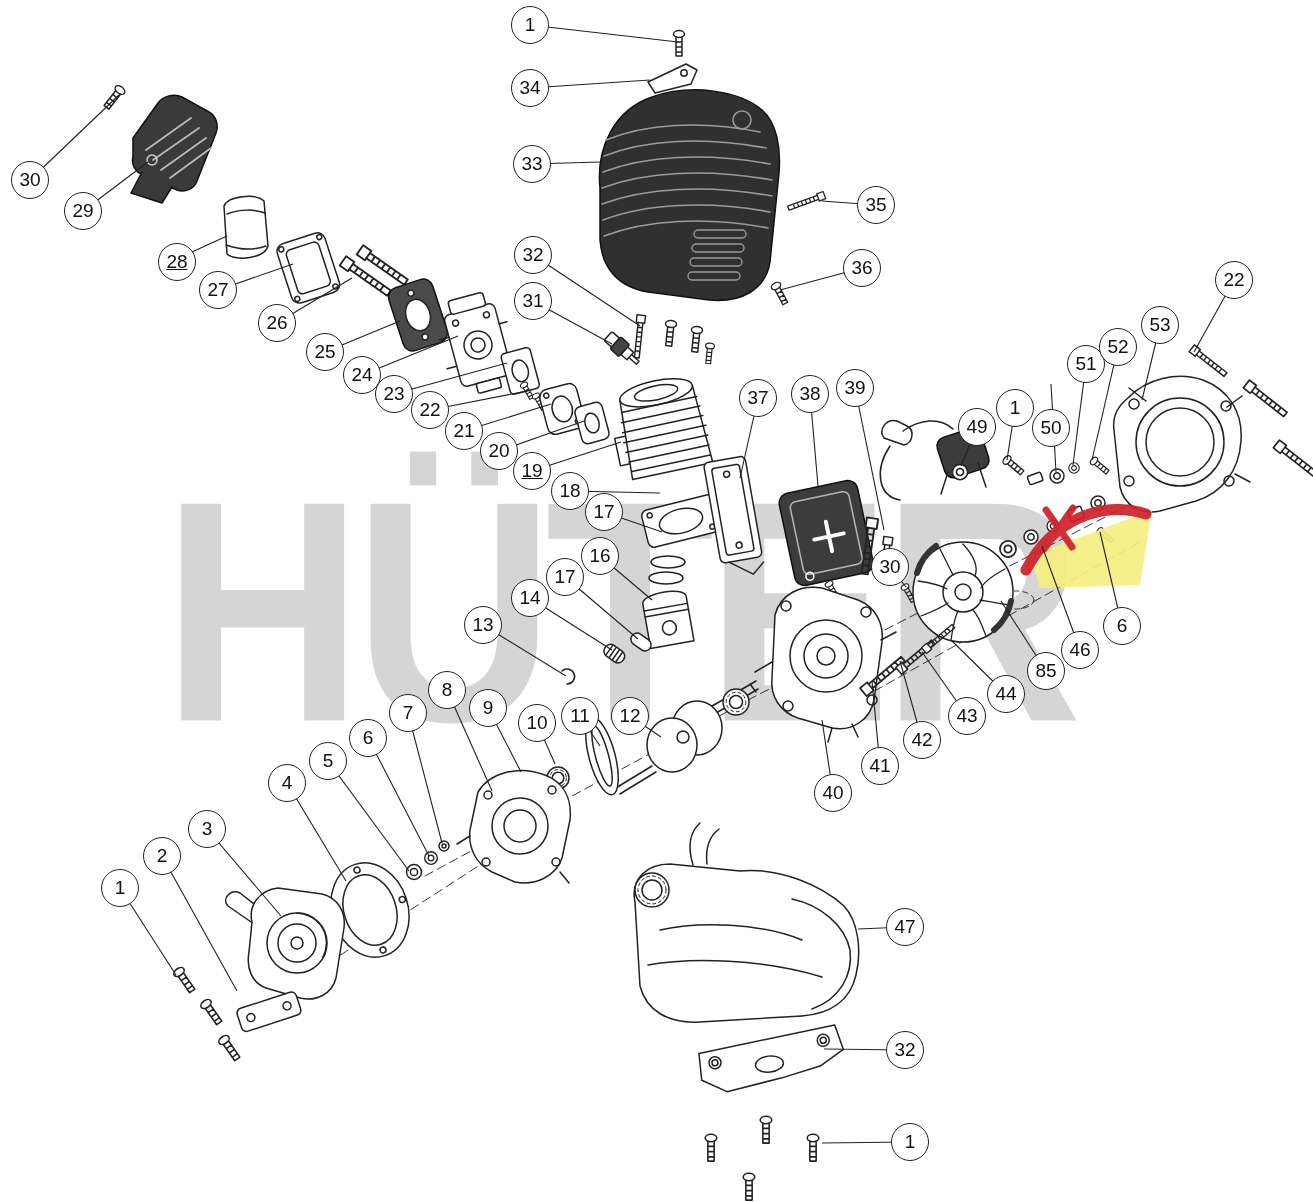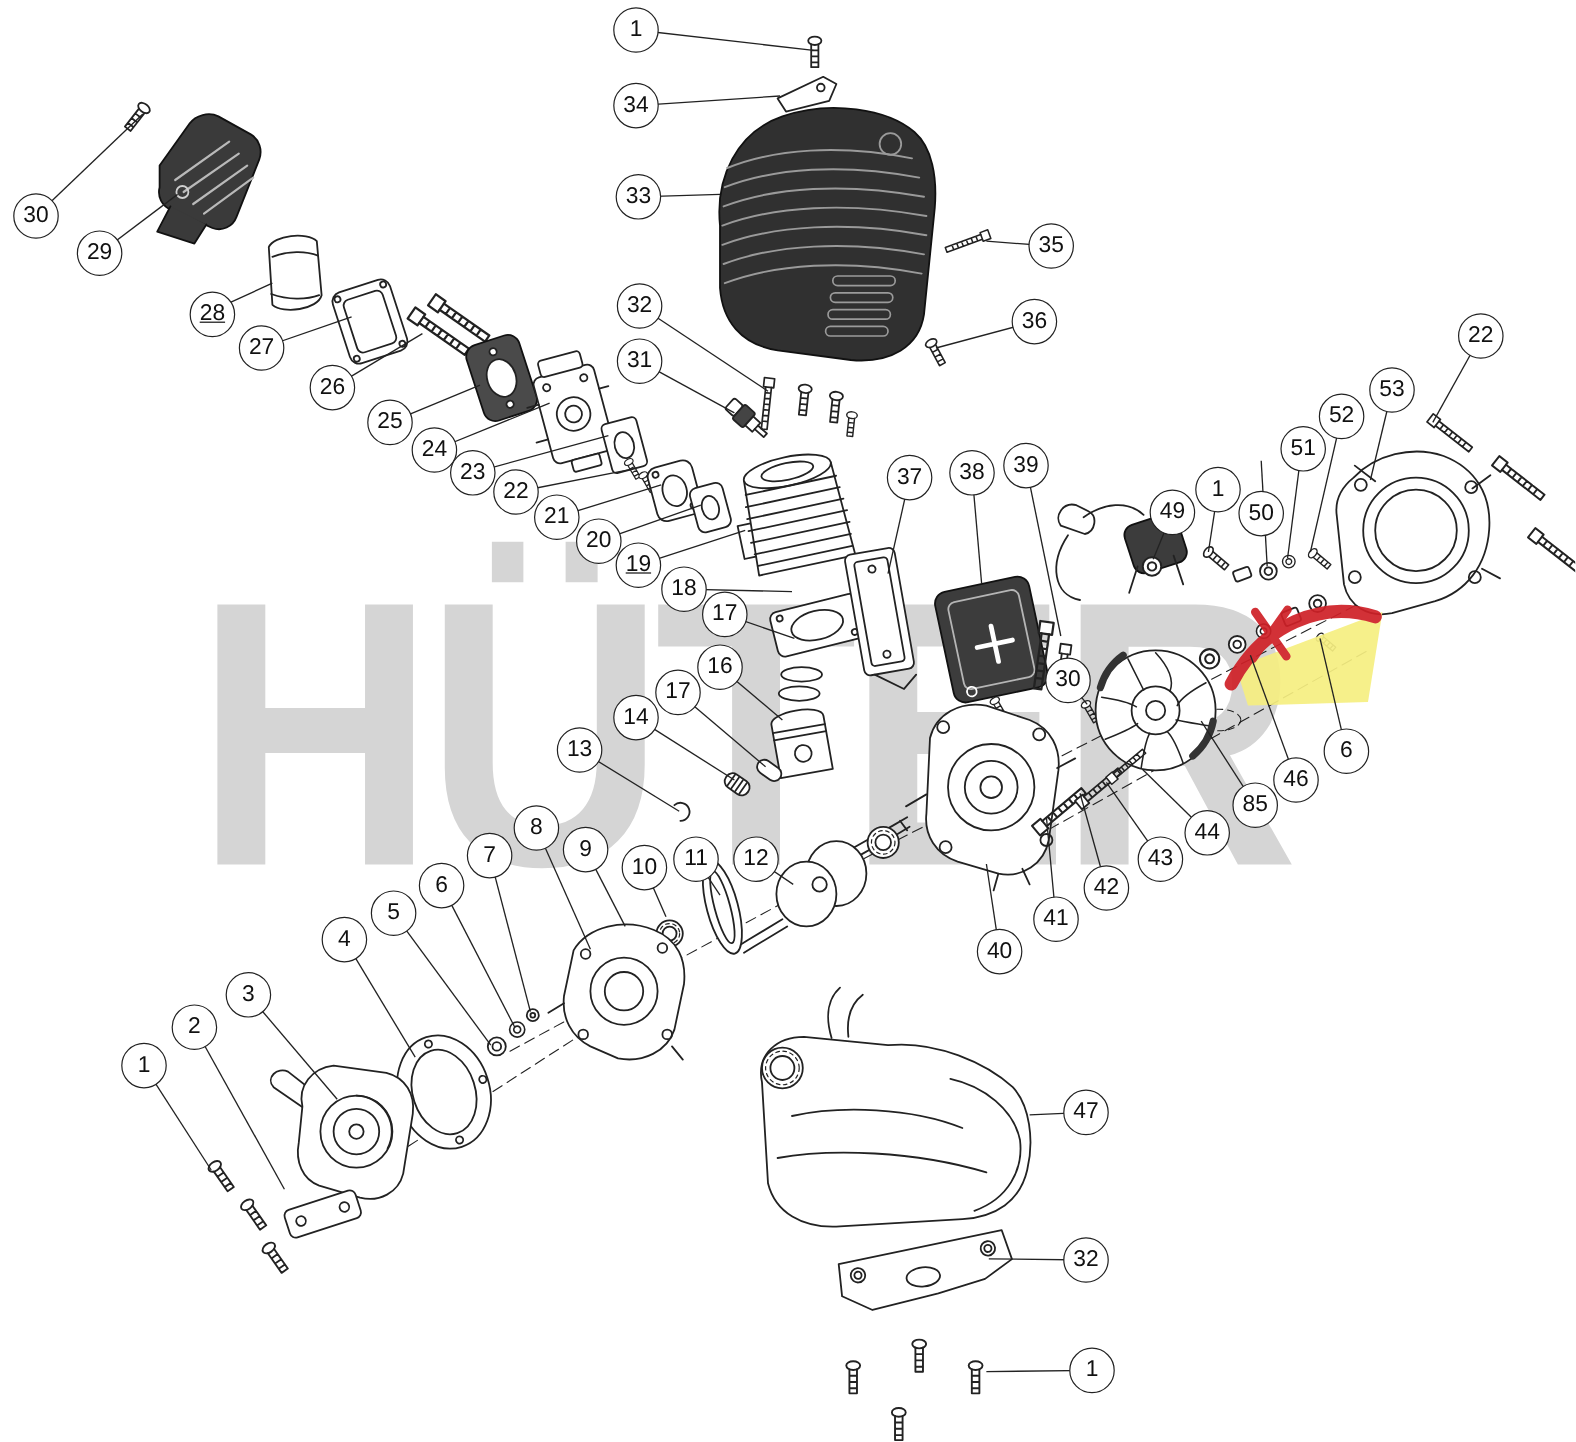--- a/index.html
+++ b/index.html
@@ -517,21 +517,21 @@
       <div class="callout" style="width: 38px; height: 38px; left: 268px; top: 764px;">4</div>
       <div class="callout" style="width: 38px; height: 38px; left: 188px; top: 810px;">3</div>
       <div class="callout" style="width: 38px; height: 38px; left: 143px; top: 837px;">2</div>
       <div class="callout" style="width: 38px; height: 38px; left: 101px; top: 869px;">1</div>
       <div class="callout" style="width: 38px; height: 38px; left: 739px; top: 379px;">37</div>
       <div class="callout" style="width: 38px; height: 38px; left: 791px; top: 375px;">38</div>
       <div class="callout" style="width: 38px; height: 38px; left: 836px; top: 369px;">39</div>
       <div class="callout" style="width: 38px; height: 38px; left: 958px; top: 408px;">49</div>
       <div class="callout" style="width: 38px; height: 38px; left: 996px; top: 389px;">1</div>
       <div class="callout" style="width: 38px; height: 38px; left: 1032px; top: 365px; margin-top: 44px;">50</div>
-      <div class="callout" style="width: 38px; height: 38px; left: 1067px; top: 355px;">51</div>
+      <div class="callout" style="width: 38px; height: 38px; left: 1067px; top: 345px;">51</div>
       <div class="callout" style="width: 38px; height: 38px; left: 1099px; top: 328px;">52</div>
       <div class="callout" style="width: 38px; height: 38px; left: 1141px; top: 306px;">53</div>
       <div class="callout" style="width: 38px; height: 38px; left: 1215px; top: 261px;">22</div>
       <div class="callout" style="width: 38px; height: 38px; left: 871px; top: 548px;">30</div>
       <div class="callout" style="width: 38px; height: 38px; left: 1103px; top: 607px;">6</div>
       <div class="callout" style="width: 38px; height: 38px; left: 1061px; top: 631px;">46</div>
       <div class="callout" style="width: 38px; height: 38px; left: 1027px; top: 652px;">85</div>
       <div class="callout" style="width: 38px; height: 38px; left: 987px; top: 675px;">44</div>
       <div class="callout" style="width: 38px; height: 38px; left: 948px; top: 697px;">43</div>
       <div class="callout" style="width: 38px; height: 38px; left: 903px; top: 721px;">42</div>

